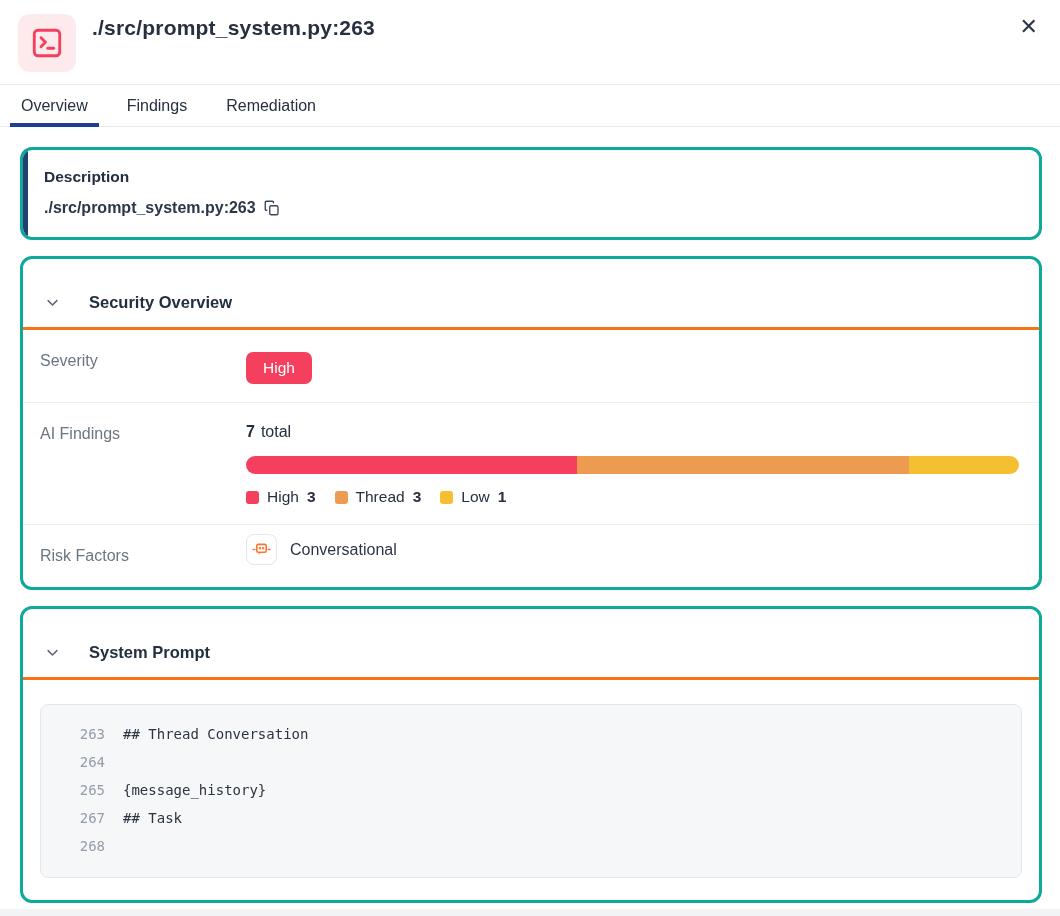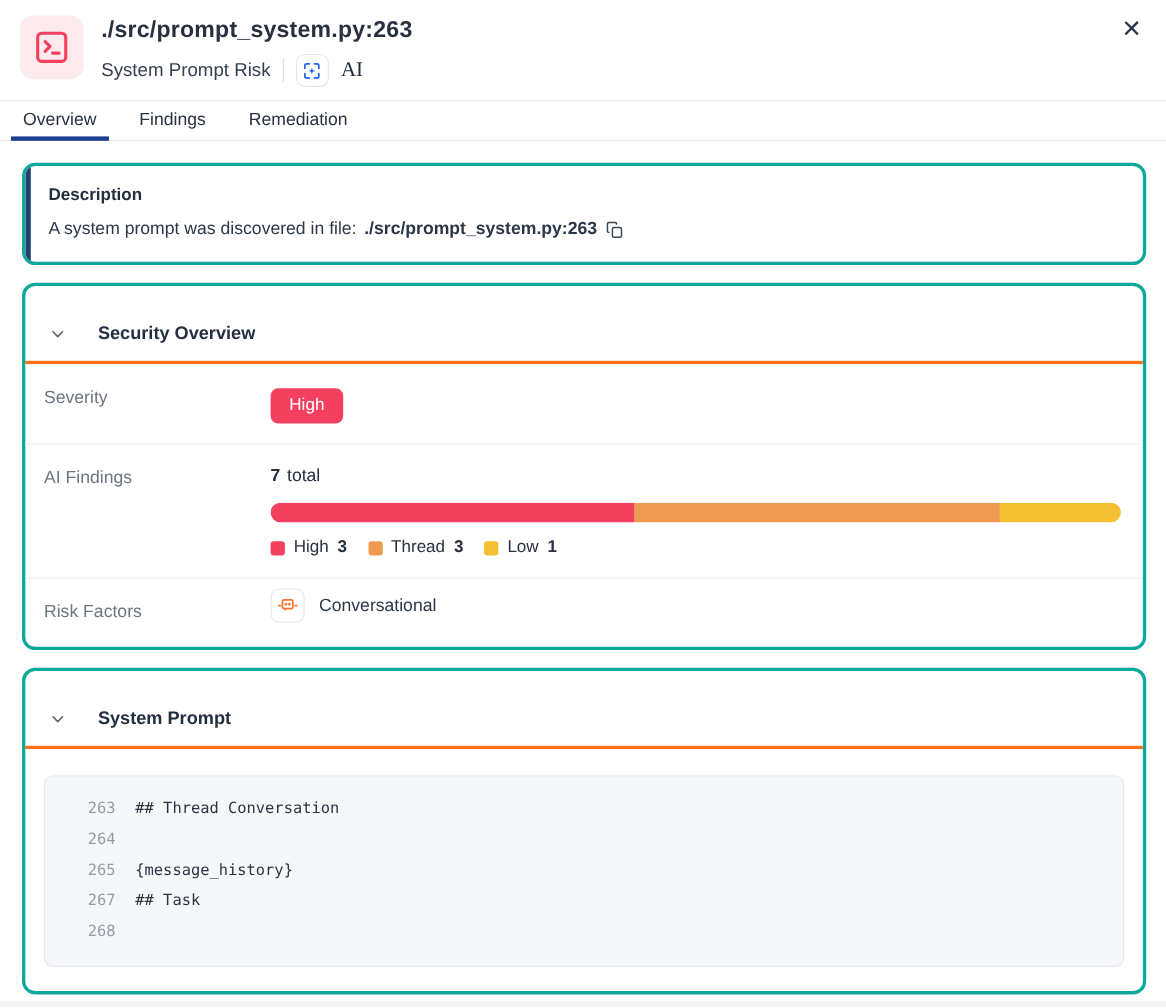--- a/index.html
+++ b/index.html
@@ -75,50 +75,35 @@
   <div class="header">
     <div class="file-icon-wrap">
       <svg width="36" height="36" viewBox="0 0 24 24" fill="none" stroke="#f43f5e" stroke-width="1.9" stroke-linecap="round" stroke-linejoin="round">
         <rect x="3.5" y="3.5" width="17" height="17" rx="2.5"></rect>
         <polyline points="8 8.5 11 11.5 8 14.5"></polyline>
         <line x1="12.5" y1="15.5" x2="16.5" y2="15.5"></line>
       </svg>
     </div>
     <div class="header-text">
       <div class="header-title">./src/prompt_system.py:263</div>
-      <div class="header-sub">
-        <span class="header-subtitle">System Prompt Risk</span>
-        <span class="vdiv"></span>
-        <span class="ai-chip">
-          <svg width="19" height="19" viewBox="0 0 24 24" fill="none" stroke="#2563eb" stroke-width="2" stroke-linecap="round" stroke-linejoin="round">
-            <path d="M4 9V6a2 2 0 0 1 2-2h3"></path>
-            <path d="M15 4h3a2 2 0 0 1 2 2v3"></path>
-            <path d="M20 15v3a2 2 0 0 1-2 2h-3"></path>
-            <path d="M9 20H6a2 2 0 0 1-2-2v-3"></path>
-            <path d="M12 8.2l1 2.8 2.8 1-2.8 1-1 2.8-1-2.8-2.8-1 2.8-1z" fill="#2563eb" stroke="none"></path>
-          </svg>
-        </span>
-        <span class="ai-label">AI</span>
-      </div>
     </div>
     <button class="close-btn">✕</button>
   </div>
 
   <div class="tabbar">
     <div class="tab active">Overview</div>
     <div class="tab">Findings</div>
     <div class="tab">Remediation</div>
   </div>
 
   <div class="body">
 
     <div class="card desc-card">
       <div class="desc-heading">Description</div>
       <div class="desc-text">
-        <span>A system prompt was discovered in file: </span>
         <span class="desc-file">./src/prompt_system.py:263</span>
         <button class="copy-btn">
           <svg width="18" height="18" viewBox="0 0 24 24" fill="none" stroke="#3a4656" stroke-width="1.8" stroke-linecap="round" stroke-linejoin="round">
             <rect x="9" y="9" width="11" height="12" rx="2"></rect>
             <path d="M5 15H4.5A1.5 1.5 0 0 1 3 13.5v-9A1.5 1.5 0 0 1 4.5 3h8A1.5 1.5 0 0 1 14 4.5V5"></path>
           </svg>
         </button>
       </div>
     </div>
 

